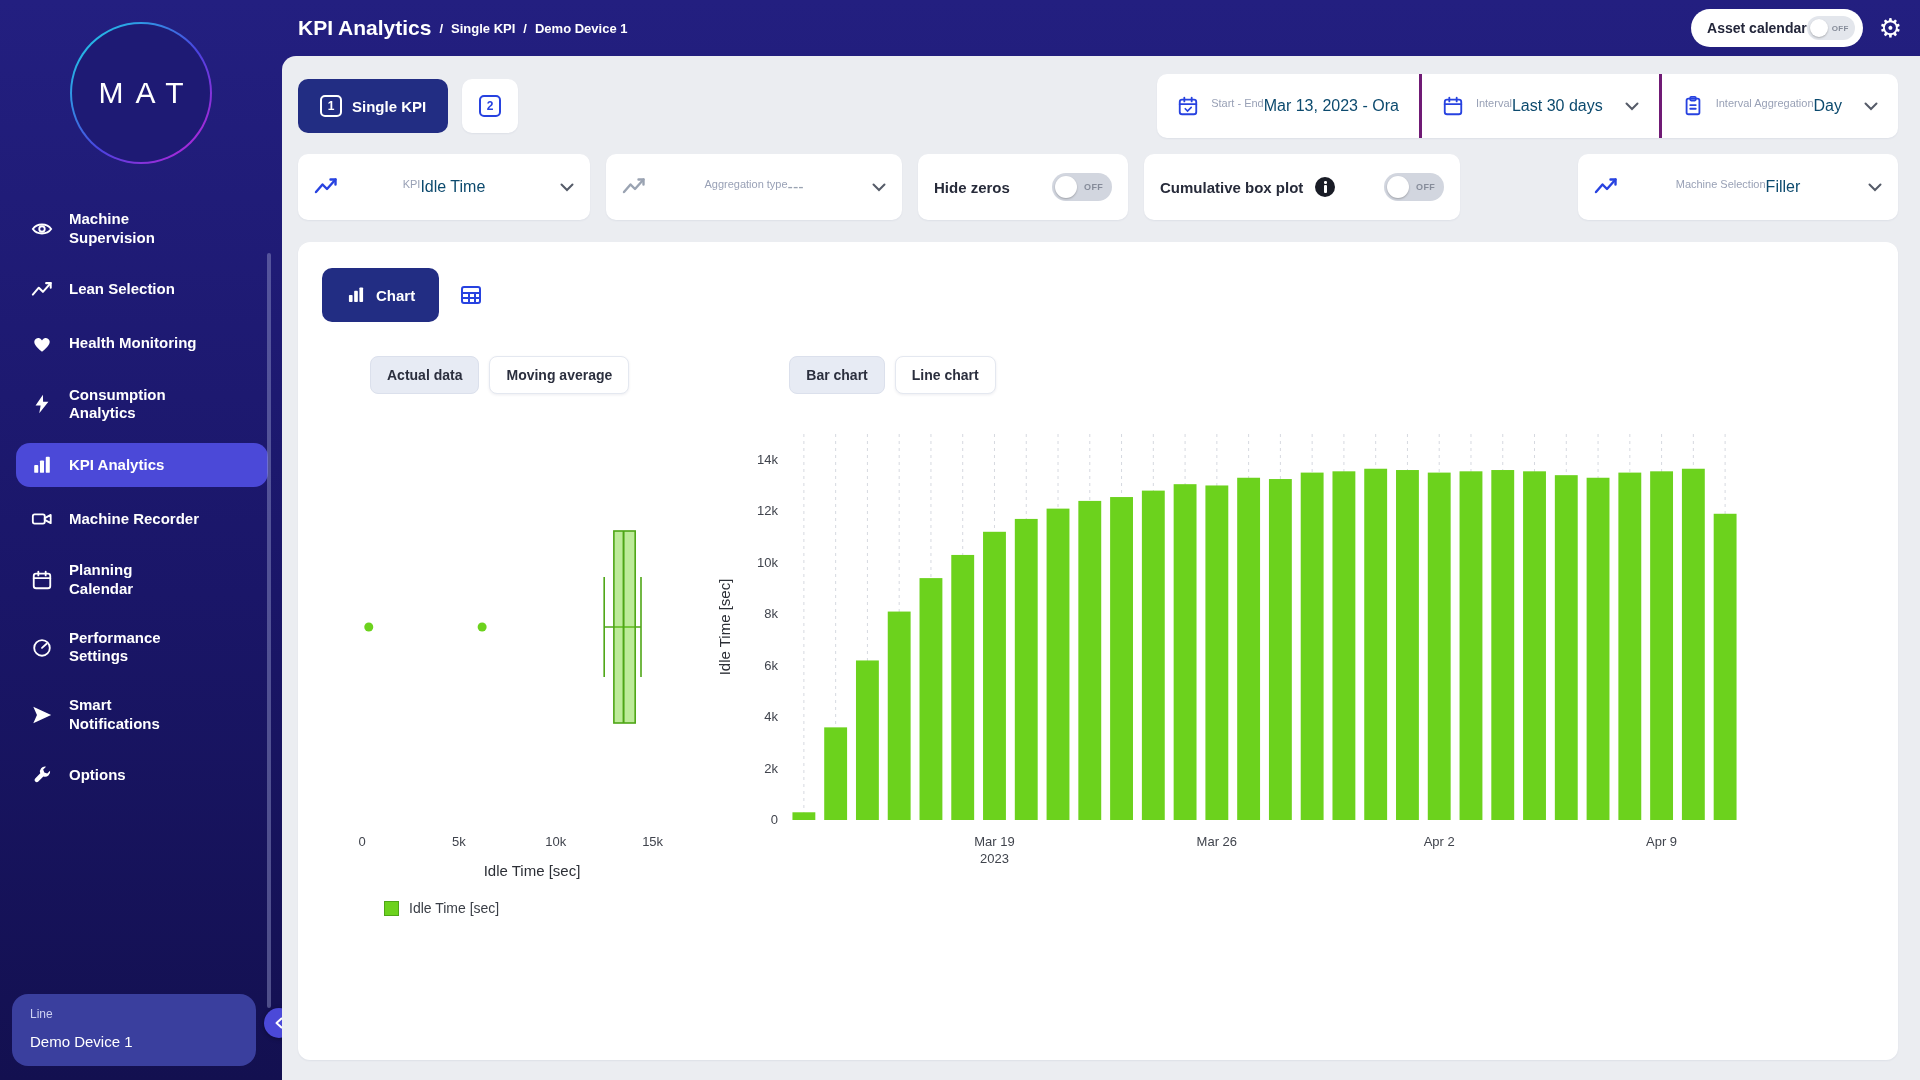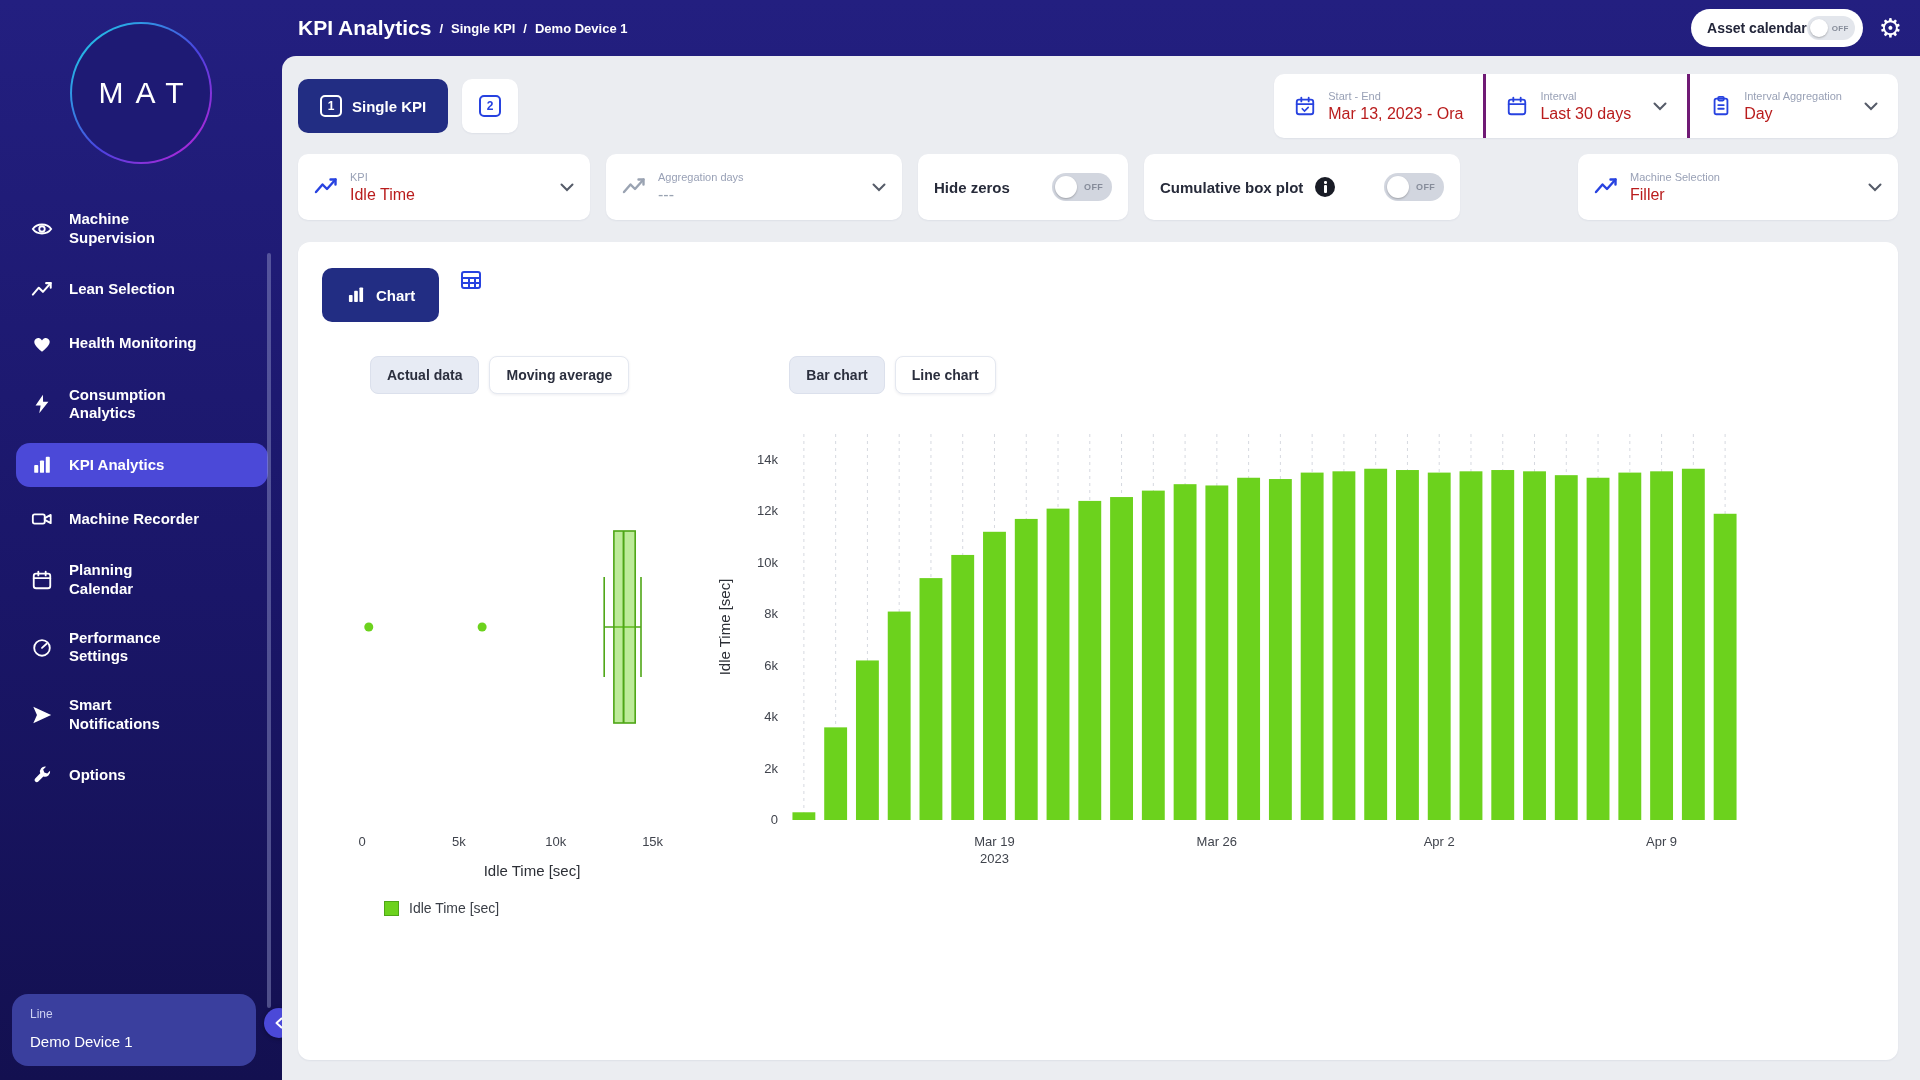--- a/index.html
+++ b/index.html
@@ -44,37 +44,37 @@
   
   .main { position:absolute; left:282px; top:56px; right:0; bottom:0; background:#ebedf1; border-top-left-radius:14px; padding:18px 22px 0 16px; display:flex; flex-direction:column; }
   .row1 { display:flex; align-items:center; gap:14px; }
   .btn-primary { display:flex; align-items:center; gap:10px; background:#222d83; color:#fff; border:none; border-radius:10px; height:54px; padding:0 22px; font-size:15px; font-weight:bold; cursor:pointer; font-family:inherit; }
   .btn-icon-white { width:56px; height:54px; background:#fff; border:none; border-radius:10px; display:flex; align-items:center; justify-content:center; cursor:pointer; box-shadow:0 1px 2px rgba(20,30,80,.06); }
   .kpi-num { width:22px; height:22px; border:2px solid currentColor; border-radius:5px; display:flex; align-items:center; justify-content:center; font-size:12px; font-weight:bold; }
   .kpi-num.blue { color:#2742e0; }
   .range-card { margin-left:auto; height:64px; background:#fff; border-radius:10px; display:flex; align-items:stretch; box-shadow:0 1px 2px rgba(20,30,80,.06); }
   .range-sec { display:flex; align-items:center; gap:12px; padding:0 20px; cursor:pointer; }
   .range-sec + .range-sec { border-left:3px solid #701a75; }
-  .fld { display:flex; flex-direction:column; justify-content:center; }
+  .fld { display:flex; justify-content:center; }
   .fld .lab { font-size:11px; color:#99a1b6; margin-bottom:3px; }
-  .fld .val { font-size:16px; color:#b91c1c; }
+  .fld .val { font-size:16px; color:#0c4a6e; }
   .chev { margin-left:10px; display:flex; }
 
   .row2 { display:flex; align-items:center; gap:16px; margin-top:16px; }
   .filter-card { height:66px; background:#fff; border-radius:10px; display:flex; align-items:center; gap:12px; padding:0 16px; box-shadow:0 1px 2px rgba(20,30,80,.06); cursor:pointer; }
   .filter-card .grow { flex:1; }
   .w-kpi { width:292px; } .w-agg { width:296px; } .w-hz { width:210px; } .w-cb { width:316px; } .w-ms { width:320px; margin-left:auto; }
   .bold-lbl { font-size:15px; font-weight:bold; color:#272b3a; }
   .info-dot { position:relative; width:20px; height:20px; border-radius:50%; background:#191c26; flex:0 0 20px; }
   .info-dot::before { content:""; position:absolute; left:9px; top:4px; width:2.5px; height:2.5px; background:#fff; border-radius:50%; }
   .info-dot::after { content:""; position:absolute; left:9px; top:8px; width:2.5px; height:8px; background:#fff; border-radius:1px; }
 
   
   .chart-card { flex:1; margin:22px 0 20px; background:#fff; border-radius:12px; padding:26px 24px; box-shadow:0 1px 2px rgba(20,30,80,.06); }
-  .card-head { display:flex; gap:20px; }
+  .card-head { display:flex; align-items:center; gap:20px; }
   .btn-chart { display:flex; align-items:center; gap:10px; background:#222d83; color:#fff; border:none; border-radius:10px; height:54px; padding:0 24px; font-size:15px; font-weight:bold; cursor:pointer; font-family:inherit; }
   .btn-table { background:none; border:none; cursor:pointer; display:flex; }
   .chips-row { display:flex; align-items:flex-end; margin:34px 0 0 48px; }
   .chip { height:38px; display:flex; align-items:center; padding:0 16px; border-radius:8px; font-size:14px; font-weight:bold; color:#2b2f3e; cursor:pointer; background:#fff; border:1px solid #e4e8f0; box-shadow:0 1px 3px rgba(20,30,80,.08); }
   .chip.selected { background:#e7ebf4; border-color:#dbe0ec; box-shadow:none; }
   .chip + .chip { margin-left:10px; }
   .chip-gap { width:160px; }
   .charts { display:flex; align-items:flex-start; margin-top:22px; }
   .legend { display:flex; align-items:center; gap:10px; margin:14px 0 0 62px; font-size:14px; color:#3a3e46; }
   .legend-swatch { width:15px; height:15px; background:#6cd21d; border:1px solid #4ea616; }
@@ -297,21 +297,21 @@
             </svg>
           </span>
       </div>
 
       <div class="filter-card w-agg">
         <svg width="24" height="24" viewBox="0 0 24 24" fill="none" stroke="#9aa3b2" stroke-width="2.4" stroke-linecap="round" stroke-linejoin="round">
             <polyline points="2,17 8.5,9.5 13,14 21.5,4.5"></polyline>
             <polyline points="16.5,4.5 21.5,4.5 21.5,9.5"></polyline>
           </svg>
         <div class="fld grow">
-          <span class="lab">Aggregation days</span>
+          <span class="lab">Aggregation type</span>
           <span class="val" style="color:#9aa3b2">---</span>
         </div>
         <span class="chev">
             <svg width="14" height="9" viewBox="0 0 14 9">
               <path d="M1.5 1.5 L7 7 L12.5 1.5" fill="none" stroke="#555b68" stroke-width="2" stroke-linecap="round"></path>
             </svg>
           </span>
       </div>
 
       <div class="filter-card w-hz">

